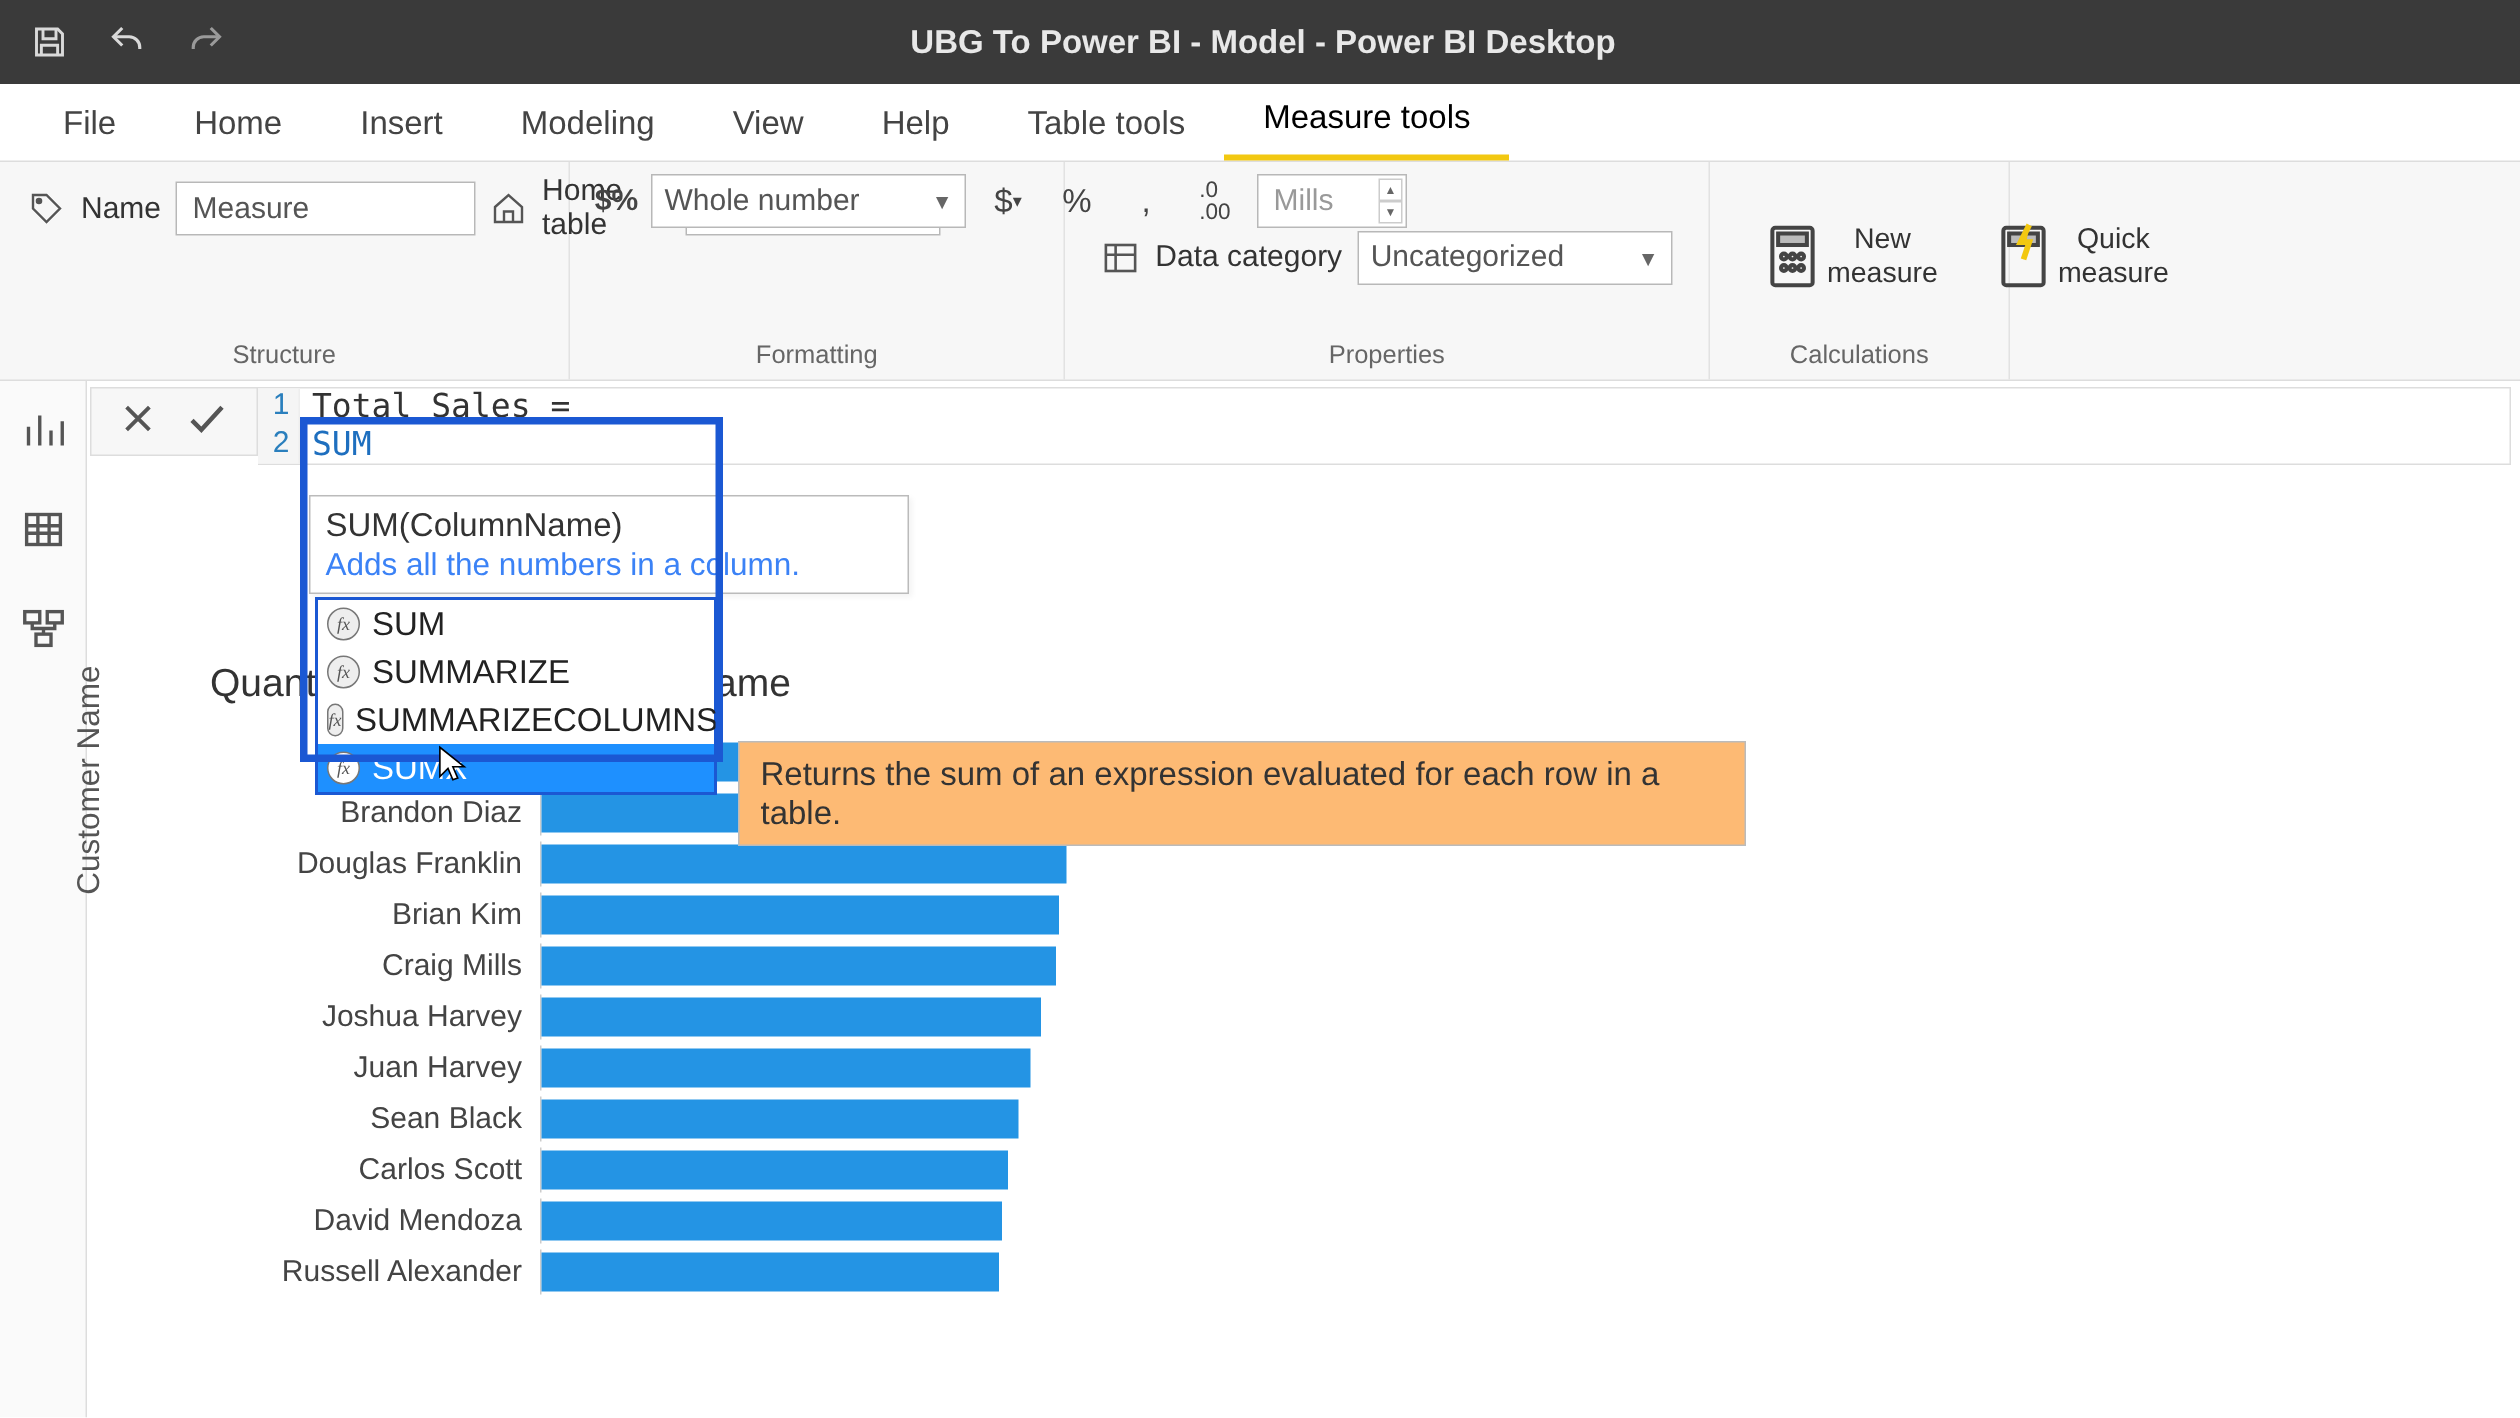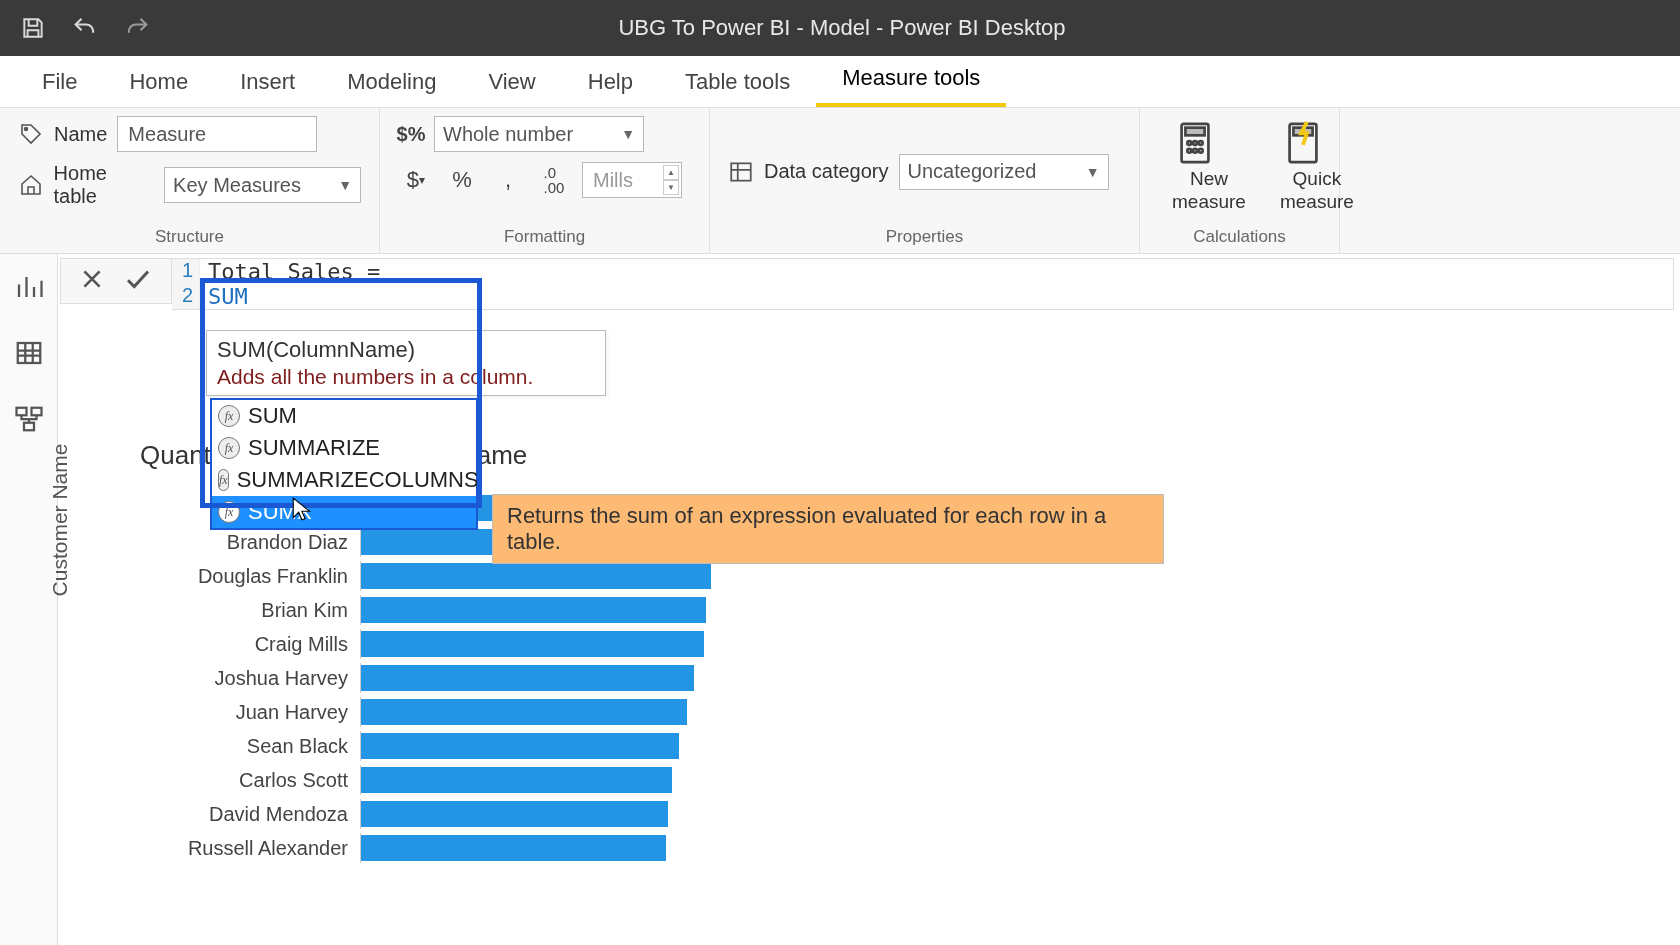--- a/index.html
+++ b/index.html
@@ -2,44 +2,44 @@
 <html><head>
 <meta charset="utf-8">
 <style>
   * { box-sizing: border-box; margin: 0; padding: 0; font-family: "Segoe UI", Arial, sans-serif; }
   body { background: #fff; width: 1680px; height: 945px; overflow: hidden; position: relative; }
 
   
   .titlebar { background: #3a3a3a; height: 56px; display: flex; align-items: center; padding: 0 18px; }
   .tb-icons { display: flex; gap: 22px; align-items: center; }
   .tb-icon { width: 30px; height: 30px; display: inline-flex; align-items: center; justify-content: center; }
-  .tb-title { flex: 1; text-align: center; color: #e8e8e8; font-size: 22px; font-weight: 400; }
+  .tb-title { flex: 1; text-align: center; color: #e8e8e8; font-size: 22px; font-weight: 700; }
 
   
   .ribbontabs { height: 52px; background: #fff; border-bottom: 1px solid #ddd; display: flex; align-items: flex-end; padding-left: 16px; }
   .rtab { padding: 12px 26px; font-size: 22px; color: #444; cursor: pointer; margin-top: 19px; }
   .rtab.file { font-weight: 500; }
   .rtab.active { color: #000; border-bottom: 4px solid #f2c811; }
 
   
   .ribbon { background: #f7f7f7; border-bottom: 1px solid #ddd; height: 146px; display: flex; }
   .rgroup { border-right: 1px solid #e2e2e2; padding: 8px 18px 4px 18px; display: flex; flex-direction: column; justify-content: space-between; }
   .rgroup-label { text-align: center; color: #666; font-size: 17px; padding-bottom: 2px; }
-  .rgroup-body { display: flex; flex-direction: column; gap: 10px; }
+  .rgroup-body { display: flex; flex-direction: row; gap: 10px; }
   .rrow { display: flex; align-items: center; gap: 10px; }
   .rfield-label { font-size: 20px; color: #333; }
   .rfield-input { border: 1px solid #b8b8b8; background: #fff; padding: 4px 10px; font-size: 20px; color: #555; width: 200px; height: 36px; }
   .rfield-select { border: 1px solid #b8b8b8; background: #fff; padding: 2px 8px; font-size: 20px; color: #555; height: 36px; display: inline-flex; align-items: center; justify-content: space-between; }
   .caret-down { font-size: 14px; color: #666; margin-left: 6px; }
   .ricon { width: 26px; height: 26px; display: inline-flex; align-items: center; justify-content: center; }
   .fmtbtn { width: 36px; height: 36px; display: inline-flex; align-items: center; justify-content: center; font-size: 22px; color: #444; cursor: pointer; }
   .fmtinp { border: 1px solid #b8b8b8; background: #fff; width: 100px; height: 36px; display: inline-flex; align-items: center; padding-left: 10px; color: #999; font-size: 20px; position: relative; }
   .fmtinp .spin { position: absolute; right: 2px; top: 2px; bottom: 2px; width: 16px; display: flex; flex-direction: column; }
   .spin span { flex:1; display:flex;align-items:center;justify-content:center;font-size:8px;color:#666;border:1px solid #ccc; }
-  .calcbtn { display: flex; flex-direction: column; padding: 4px 14px; cursor: pointer; }
+  .calcbtn { display: flex; flex-direction: row; align-items: center; padding: 4px 14px; cursor: pointer; }
   .calcbtn .ico { width: 46px; height: 46px; margin-bottom: 2px; }
   .calcbtn .lbl { font-size: 19px; text-align: center; color: #333; line-height: 1.2; }
 
   
   .leftrail { position: absolute; left: 0; top: 254px; width: 58px; bottom: 0; border-right: 1px solid #ddd; background: #fafafa; display: flex; flex-direction: column; align-items: center; }
   .railbtn { width: 100%; height: 66px; display: flex; align-items: center; justify-content: center; cursor: pointer; }
 
   
   .fbar-wrap { position: absolute; left: 60px; top: 258px; right: 6px; }
   .fbar { display: flex; align-items: flex-start; }
@@ -48,21 +48,21 @@
   .fline { display: flex; }
   .linenum { width: 28px; text-align: right; color: #2a7fbd; padding-right: 6px; border-right: 1px solid #eee; font-size: 20px; background: #f5f5f5; }
   .linecode { padding-left: 8px; color: #333; }
 
   
   .fx-highlight { position: absolute; left: 200px; top: 278px; width: 282px; height: 230px; border: 5px solid #1b58d3; pointer-events: none; }
 
   
   .fx-tooltip { position: absolute; left: 206px; top: 330px; width: 400px; background: #fff; border: 1px solid #bbb; padding: 6px 10px; font-size: 22px; box-shadow: 2px 2px 4px rgba(0,0,0,.05); }
   .fx-tooltip .sig { font-weight: 500; color: #333; margin-bottom: 2px; }
-  .fx-tooltip .desc { color: #7f1d1d; font-size: 21px; }
+  .fx-tooltip .desc { color: #3b82f6; font-size: 21px; }
 
   
   .fx-list { position: absolute; left: 210px; top: 398px; width: 268px; background: #fff; border: 2px solid #1b58d3; }
   .fx-item { display: flex; align-items: center; gap: 8px; padding: 3px 6px; font-size: 22px; cursor: pointer; color: #222; }
   .fx-item.selected { background: #1e90ff; color: #fff; }
   .fx-fx-icon { width: 22px; height: 22px; border: 1px solid #777; border-radius: 11px; display: inline-flex; align-items: center; justify-content: center; font-size: 12px; font-style: italic; color: #555; background: #eee; font-family: serif; }
   .fx-item.selected .fx-fx-icon { background: #fff; }
 
   
   .fx-side-tooltip { position: absolute; left: 492px; top: 494px; width: 672px; background: #fdba74; border: 1px solid #bbb; padding: 8px 14px; font-size: 22px; color: #333; }

